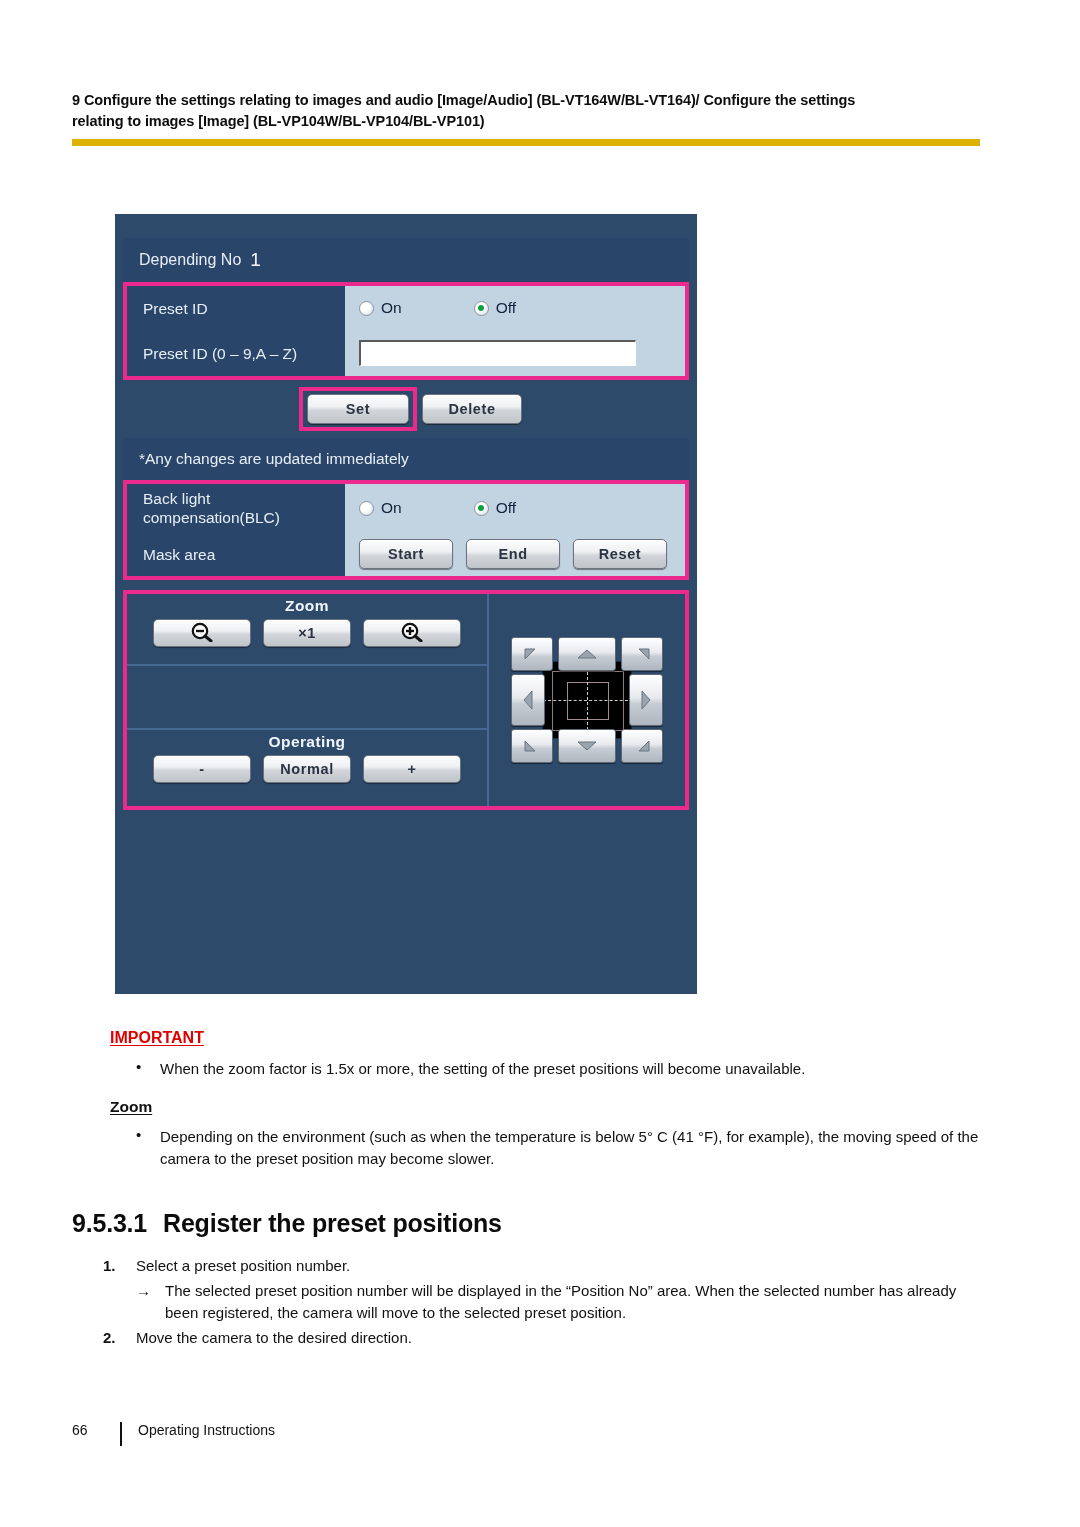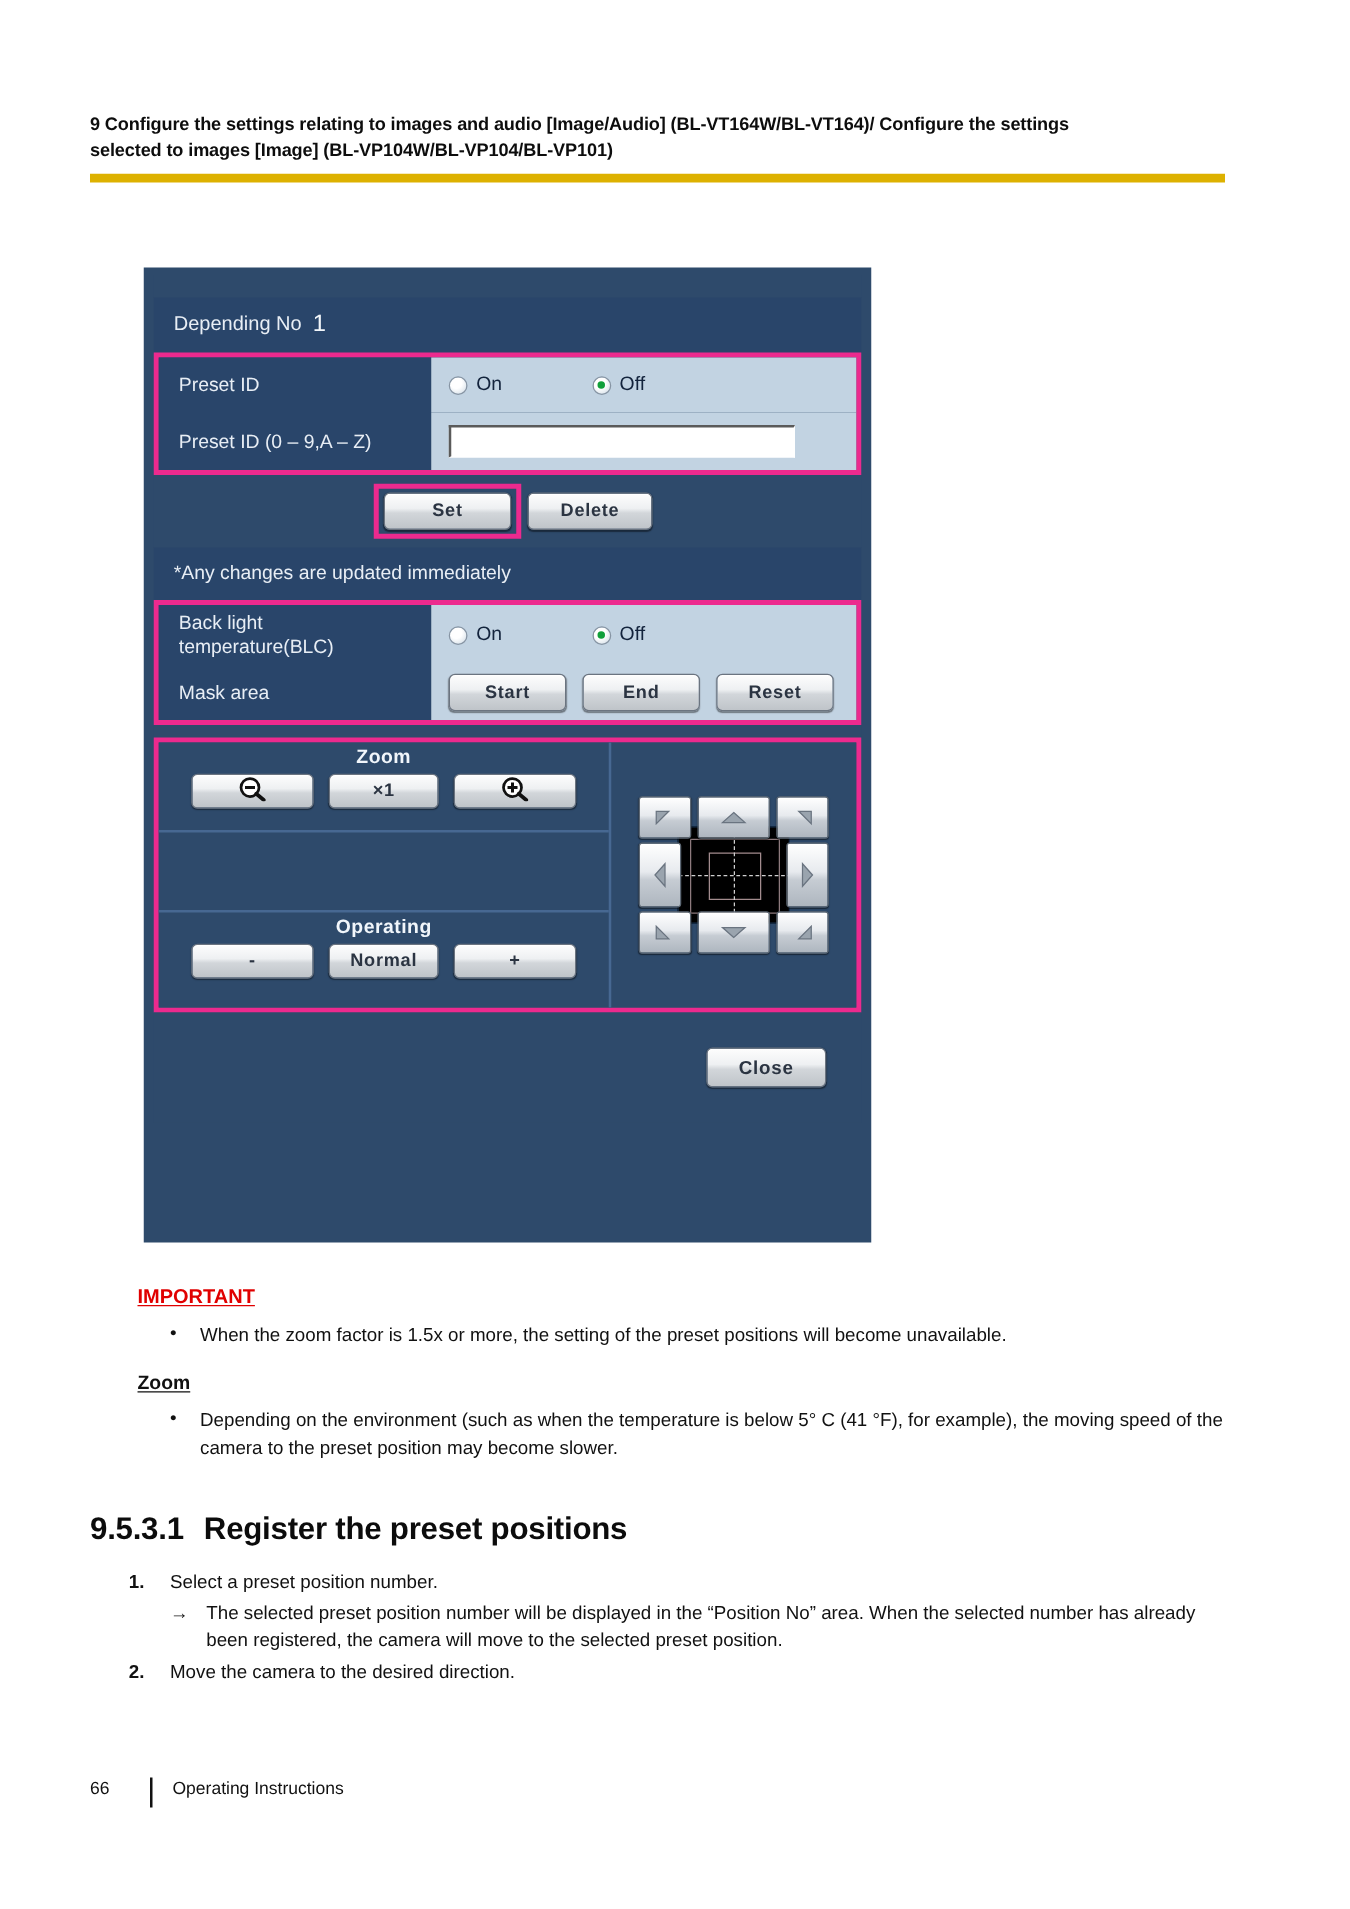--- a/index.html
+++ b/index.html
@@ -372,21 +372,21 @@
     width: 2px; height: 24px;
     background: #111111;
     margin-right: 16px;
   }
 </style>
 </head>
 <body>
 
 <div class="doc-header">
   <div class="doc-header-line">9 Configure the settings relating to images and audio [Image/Audio] (BL-VT164W/BL-VT164)/ Configure the settings</div>
-  <div class="doc-header-line">selected to images [Image] (BL-VP104W/BL-VP104/BL-VP101)</div>
+  <div class="doc-header-line">relating to images [Image] (BL-VP104W/BL-VP104/BL-VP101)</div>
 </div>
 <div class="header-rule"></div>
 
 <div class="dialog">
   <div class="dlg-inner">
 
 
     <div class="spacer-row"></div>
 
     <div class="row-position-no">
@@ -424,21 +424,21 @@
       </span>
       <button class="btn btn-delete">Delete</button>
     </div>
 
     <div class="notice-row">*Any changes are updated immediately</div>
 
     <div class="hl">
       <div class="row row-blc">
         <div class="cell-label two-line">
           <span>Back light</span>
-          <span>temperature(BLC)</span>
+          <span>compensation(BLC)</span>
         </div>
         <div class="cell-value">
           <div class="radio-group">
             <label class="radio-item">
               <span class="radio-dot"></span>
               <span>On</span>
             </label>
             <label class="radio-item">
               <span class="radio-dot checked"></span>
               <span>Off</span>
@@ -553,23 +553,20 @@
             <div class="pad-btn pad-corner" style="left:110px;top:92px">
               <svg width="20" height="16" viewBox="0 0 20 16">
                   <path d="M17 3 L17 13 L7 13 Z" fill="#9aa4ae" stroke="#6a7480" stroke-width="1"></path>
                 </svg>
             </div>
           </div>
         </div>
       </div>
     </div>
 
-    <div class="close-row">
-      <button class="btn btn-close">Close</button>
-    </div>
 
   </div>
 </div>
 
 <div class="important-title">IMPORTANT</div>
 <div class="bullet-block imp-bullet">
   <div class="bullet-dot">•</div>
   <div class="bullet-text">When the zoom factor is 1.5x or more, the setting of the preset positions will become unavailable.</div>
 </div>
 

